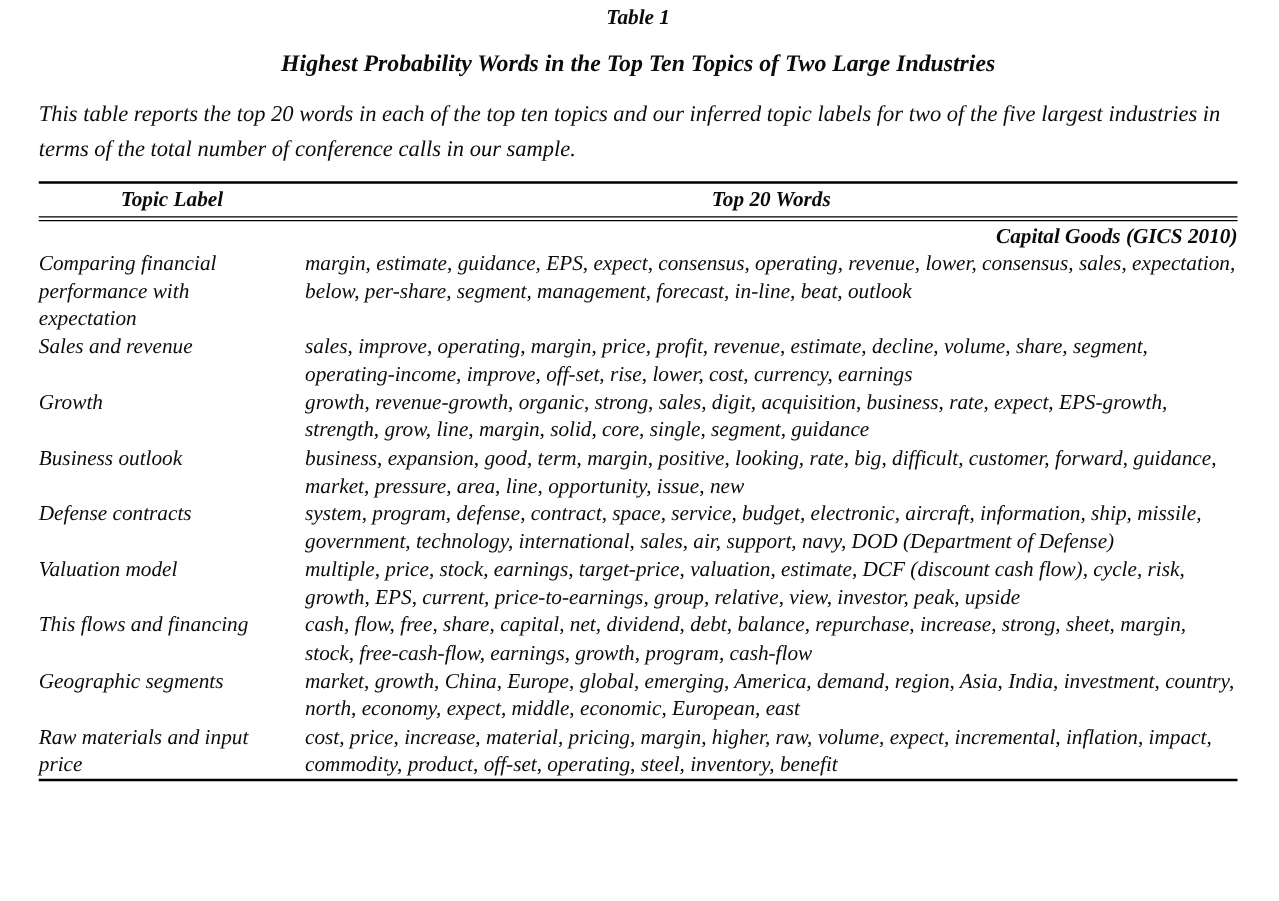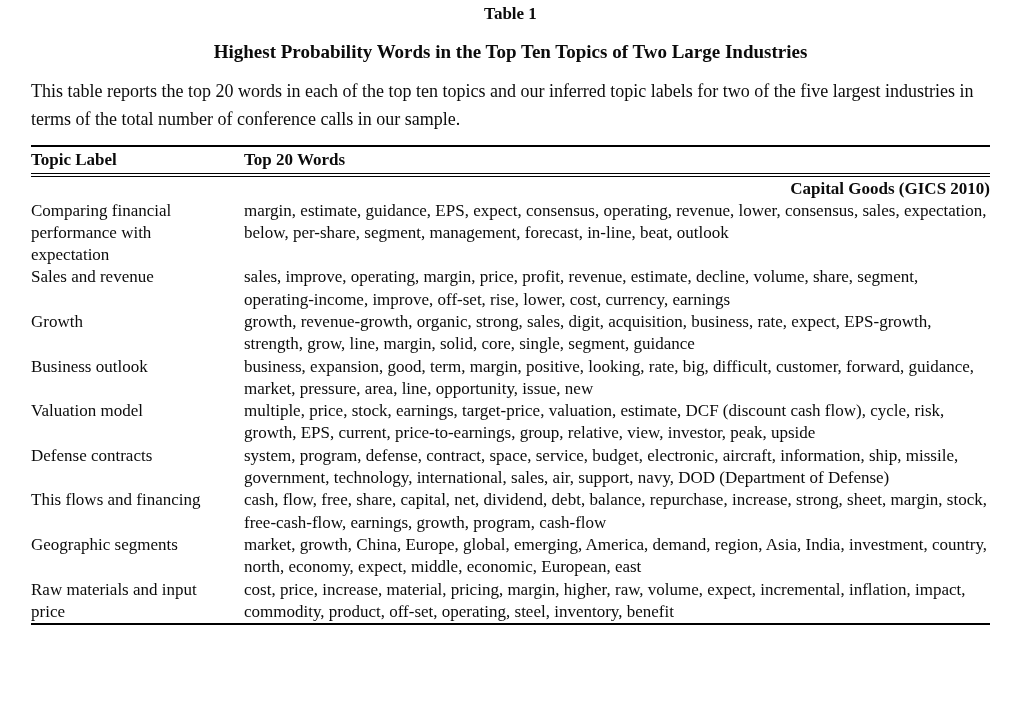--- a/index.html
+++ b/index.html
@@ -10,20 +10,21 @@
     height: 721px;
     overflow: hidden;
     font-family: "Liberation Serif", "DejaVu Serif", serif;
     color: #0b0b0b;
   }
   .page {
     box-sizing: border-box;
     width: 1023px;
     height: 588px;
     padding: 4px 33px 0 31px;
+    font-style: italic;
   }
   .table-label {
     text-align: center;
     font-weight: bold;
     font-size: 17px;
     line-height: 20px;
   }
   .doc-title {
     text-align: center;
     font-weight: bold;
@@ -47,25 +48,25 @@
   }
   table.topics thead tr {
     border-bottom: 4px double #000;
   }
   table.topics th {
     font-weight: bold;
     padding: 2px 0 3px 0;
     line-height: 21px;
   }
   th.col-topic {
-    text-align: left;
+    text-align: center;
     width: 213px;
   }
   th.col-words {
-    text-align: left;
+    text-align: center;
   }
   tr.section-row td {
     text-align: right;
     font-weight: bold;
     padding: 1px 0 0 0;
     line-height: 21.5px;
   }
   td {
     vertical-align: top;
     line-height: 22.3px;
@@ -112,26 +113,26 @@
       </tr>
       <tr>
         <td class="cell-topic">Growth</td>
         <td class="cell-words">growth, revenue-growth, organic, strong, sales, digit, acquisition, business, rate, expect, EPS-growth, strength, grow, line, margin, solid, core, single, segment, guidance</td>
       </tr>
       <tr>
         <td class="cell-topic">Business outlook</td>
         <td class="cell-words">business, expansion, good, term, margin, positive, looking, rate, big, difficult, customer, forward, guidance, market, pressure, area, line, opportunity, issue, new</td>
       </tr>
       <tr>
+        <td class="cell-topic">Defense contracts</td>
+        <td class="cell-words">system, program, defense, contract, space, service, budget, electronic, aircraft, information, ship, missile, government, technology, international, sales, air, support, navy, DOD (Department of Defense)</td>
+      </tr>
+      <tr>
         <td class="cell-topic">Valuation model</td>
         <td class="cell-words">multiple, price, stock, earnings, target-price, valuation, estimate, DCF (discount cash flow), cycle, risk, growth, EPS, current, price-to-earnings, group, relative, view, investor, peak, upside</td>
-      </tr>
-      <tr>
-        <td class="cell-topic">Defense contracts</td>
-        <td class="cell-words">system, program, defense, contract, space, service, budget, electronic, aircraft, information, ship, missile, government, technology, international, sales, air, support, navy, DOD (Department of Defense)</td>
       </tr>
       <tr>
         <td class="cell-topic">This flows and financing</td>
         <td class="cell-words">cash, flow, free, share, capital, net, dividend, debt, balance, repurchase, increase, strong, sheet, margin, stock, free-cash-flow, earnings, growth, program, cash-flow</td>
       </tr>
       <tr>
         <td class="cell-topic">Geographic segments</td>
         <td class="cell-words">market, growth, China, Europe, global, emerging, America, demand, region, Asia, India, investment, country, north, economy, expect, middle, economic, European, east</td>
       </tr>
       <tr>

